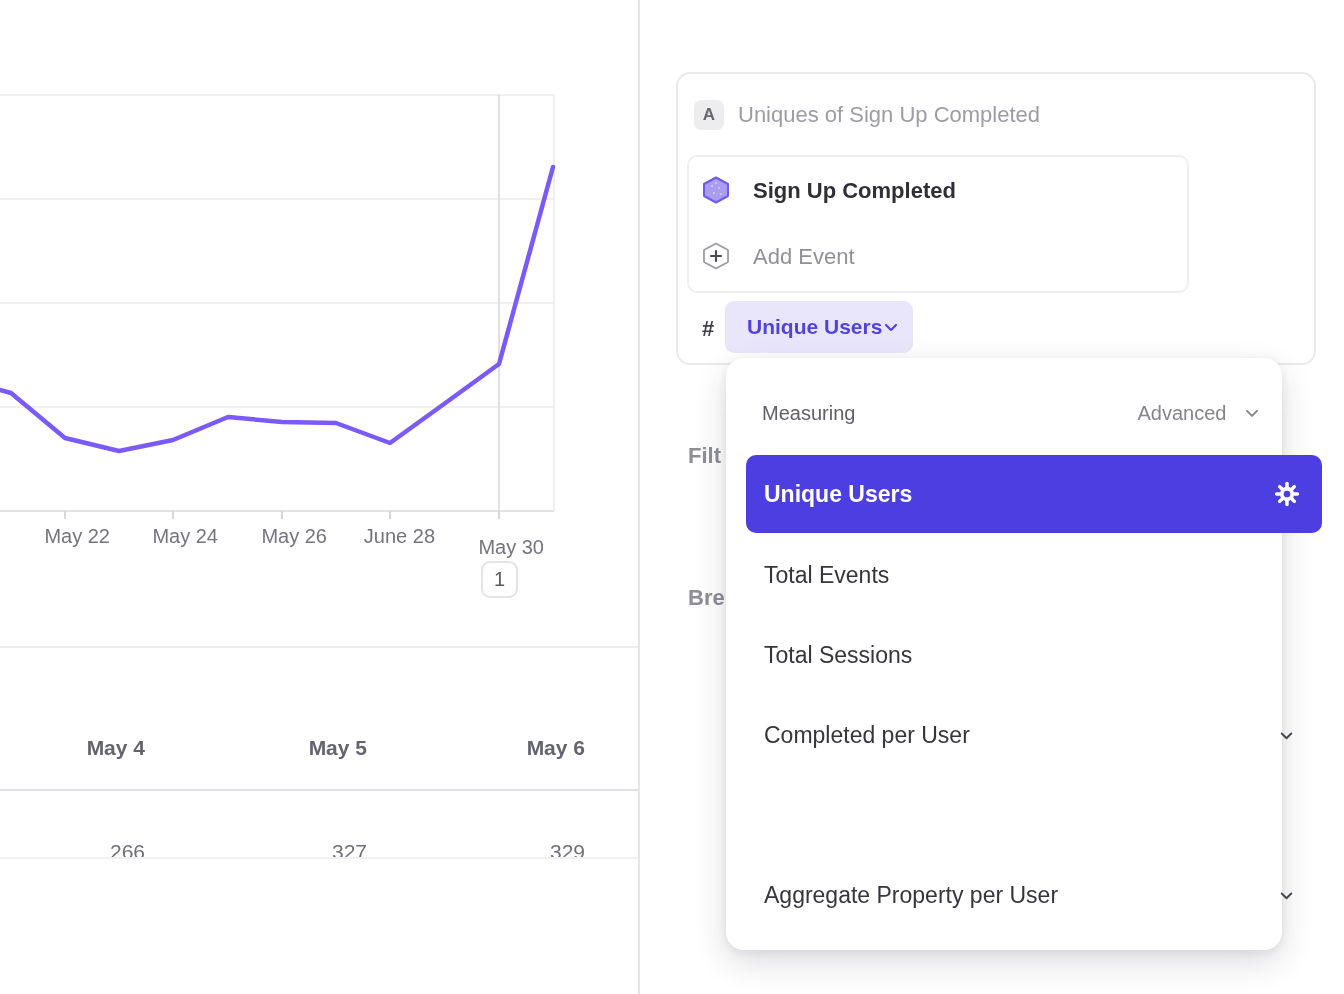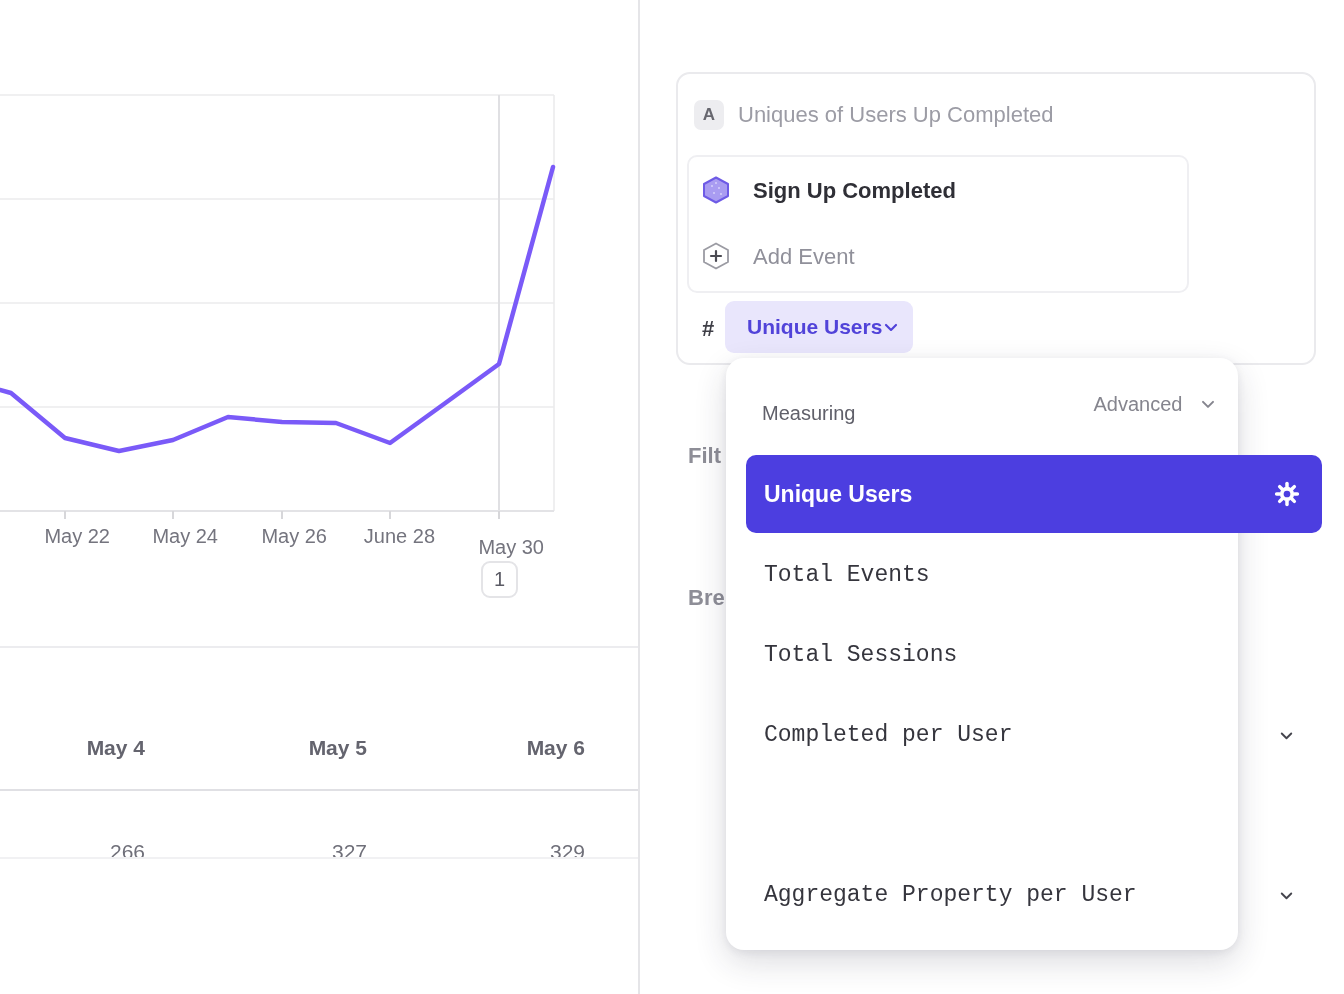--- a/index.html
+++ b/index.html
@@ -44,34 +44,34 @@
   .chip{position:absolute;left:47px;top:227px;width:188px;height:52px;
     background:#e9e6fc;border-radius:9px;cursor:pointer;}
   .chip .lbl{position:absolute;left:22px;top:0;height:52px;line-height:52px;
     font-size:21px;font-weight:600;color:#5143d9;}
   .chip .chev{position:absolute;right:12px;top:16px;}
 
   .clip-label{position:absolute;font-size:22px;font-weight:700;color:#8e8e97;}
   .filt{left:688px;top:443px;} .bre{left:688px;top:585px;}
 
   
-  .menu-panel{position:absolute;left:726px;top:358px;width:512px;height:592px;
+  .menu-panel{position:absolute;left:726px;top:358px;width:556px;height:592px;
     background:#fff;border-radius:18px;z-index:5;
     box-shadow:0 12px 32px rgba(40,40,60,0.16),0 2px 8px rgba(40,40,60,0.08);}
   .menu-head-label{position:absolute;left:36px;top:41px;height:28px;line-height:28px;
     font-size:20px;font-weight:500;color:#60606a;}
-  .menu-mode{position:absolute;right:20px;top:32px;height:28px;line-height:28px;
+  .menu-mode{position:absolute;right:20px;top:41px;height:28px;line-height:28px;
     font-size:20px;color:#85858e;cursor:pointer;margin-left:28px;}
   .menu-mode .chev{vertical-align:-3px;margin-left:10px;}
   .menu-selected{position:absolute;left:20px;top:97px;width:576px;height:78px;
     background:#4c3ee0;border-radius:10px;cursor:pointer;}
   .menu-selected .lbl{position:absolute;left:18px;top:0;height:78px;line-height:78px;
     font-size:23px;font-weight:700;color:#ffffff;}
   .menu-selected .gear{position:absolute;right:22px;top:26px;cursor:pointer;}
-  .menu-item{position:absolute;left:20px;width:576px;height:44px;cursor:pointer;font-family:Liberation Mono, monospace;}
+  .menu-item{position:absolute;left:20px;width:576px;height:44px;cursor:pointer;}
   .menu-item .lbl{position:absolute;left:18px;top:0;height:44px;line-height:44px;
     font-size:23px;font-weight:500;color:#35353d;}
   .menu-item .chev{position:absolute;right:26px;top:13px;}
   .mi-1{top:195px}.mi-2{top:275px}.mi-3{top:355px}.mi-4{top:435px}.mi-5{top:515px}
 </style>
 </head>
 <body>
 
 <div class="screen">
 
@@ -108,21 +108,21 @@
   <div class="divider divider-head"></div>
   <div class="td c1">266</div>
   <div class="td c2">327</div>
   <div class="td c3">329</div>
   <div class="divider divider-foot"></div>
 
   <div class="v-divider"></div>
 
   <div class="outer-card">
     <div class="series-badge">A</div>
-    <div class="card-title">Uniques of Users Up Completed</div>
+    <div class="card-title">Uniques of Sign Up Completed</div>
 
     <div class="inner-card">
       <div class="ev-row" style="top:0">
         <span class="ic">
           <svg width="28" height="28" viewBox="0 0 28 28">
             <polygon points="14,1.5 26,8 26,20 14,26.5 2,20 2,8" fill="#a99cf1" stroke="#6e5be6" stroke-width="2" stroke-linejoin="round"></polygon>
             <g fill="#d6cffa">
                 <circle cx="10" cy="10" r="1"></circle>
                 <circle cx="17" cy="12" r="1"></circle>
             <circle cx="12" cy="17" r="1"></circle>

